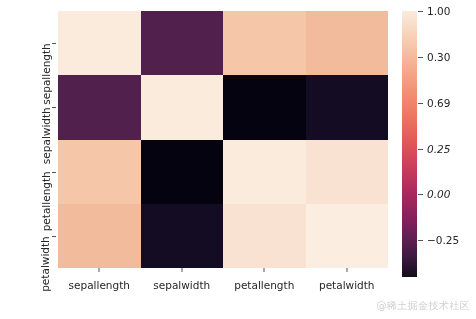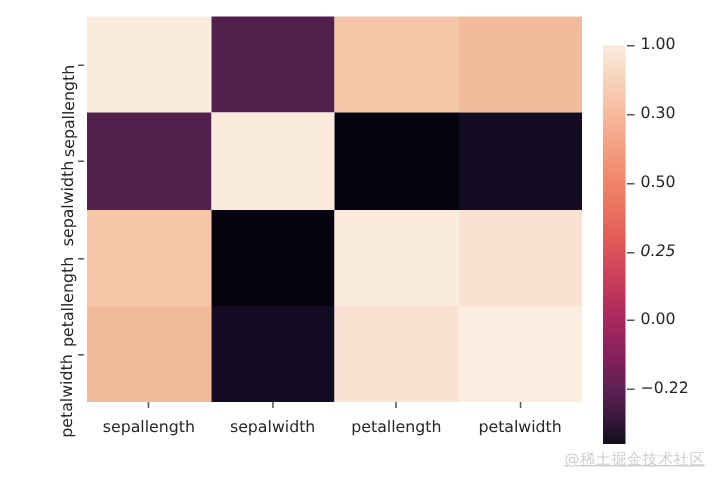--- a/index.html
+++ b/index.html
@@ -94,21 +94,20 @@
     transform: translateX(-50%);
   }
 
   
   #colorbar-wrap {
     position: absolute;
     left: 402px;
     top: 11px;
     width: 70px;
     height: 268px;
-    margin-top: 19px;
   }
   #colorbar-gradient {
     position: absolute;
     left: 0px;
     top: 0px;
     width: 15px;
     height: 266px;
   }
   .cbtick {
     position: absolute;
@@ -129,21 +128,20 @@
 
   
   #watermark {
     position: absolute;
     right: 6px;
     bottom: 6px;
     font-size: 10px;
     color: #cfcfcf;
     white-space: nowrap;
     letter-spacing: 0.4px;
-    text-decoration: underline;
   }
 </style>
 </head>
 <body>
 
 <div id="root">
 
   <div id="heatmap">
       <div class="cell" style="background: rgb(250, 235, 221);"></div>
       <div class="cell" style="background: rgb(81, 32, 76);"></div>
@@ -193,24 +191,24 @@
       <div class="xlabel" style="left: 288.75px;">petalwidth</div>
     </div>
 
   <div id="colorbar-wrap">
     <div id="colorbar-gradient" style="background: linear-gradient(rgb(250, 235, 221) 0%, rgb(248, 213, 188) 8%, rgb(246, 183, 154) 18%, rgb(243, 151, 121) 28%, rgb(238, 123, 99) 38%, rgb(226, 92, 87) 48%, rgb(204, 63, 91) 58%, rgb(171, 42, 94) 68%, rgb(132, 33, 92) 78%, rgb(94, 31, 82) 86%, rgb(59, 25, 63) 93%, rgb(18, 13, 28) 100%);"></div>
   <div class="cbtick" style="top: 0px;"></div>
       <div class="cblabel" style="top: 0px;">1.00</div>
       <div class="cbtick" style="top: 45.8621px;"></div>
       <div class="cblabel" style="top: 45.8621px;">0.30</div>
       <div class="cbtick" style="top: 91.7241px;"></div>
-      <div class="cblabel" style="top: 91.7241px;">0.50</div>
+      <div class="cblabel" style="top: 91.7241px;">0.69</div>
       <div class="cbtick" style="top: 137.586px;"></div>
       <div class="cblabel" style="top: 137.586px; font-style: italic;">0.25</div>
       <div class="cbtick" style="top: 183.448px;"></div>
-      <div class="cblabel" style="top: 183.448px;">0.00</div>
+      <div class="cblabel" style="top: 183.448px; font-style: italic;">0.00</div>
       <div class="cbtick" style="top: 229.31px;"></div>
-      <div class="cblabel" style="top: 229.31px;">−0.22</div>
+      <div class="cblabel" style="top: 229.31px;">−0.25</div>
     </div>
 
   <div id="watermark">@稀土掘金技术社区</div>
 
 </div>
 
 </body></html>

